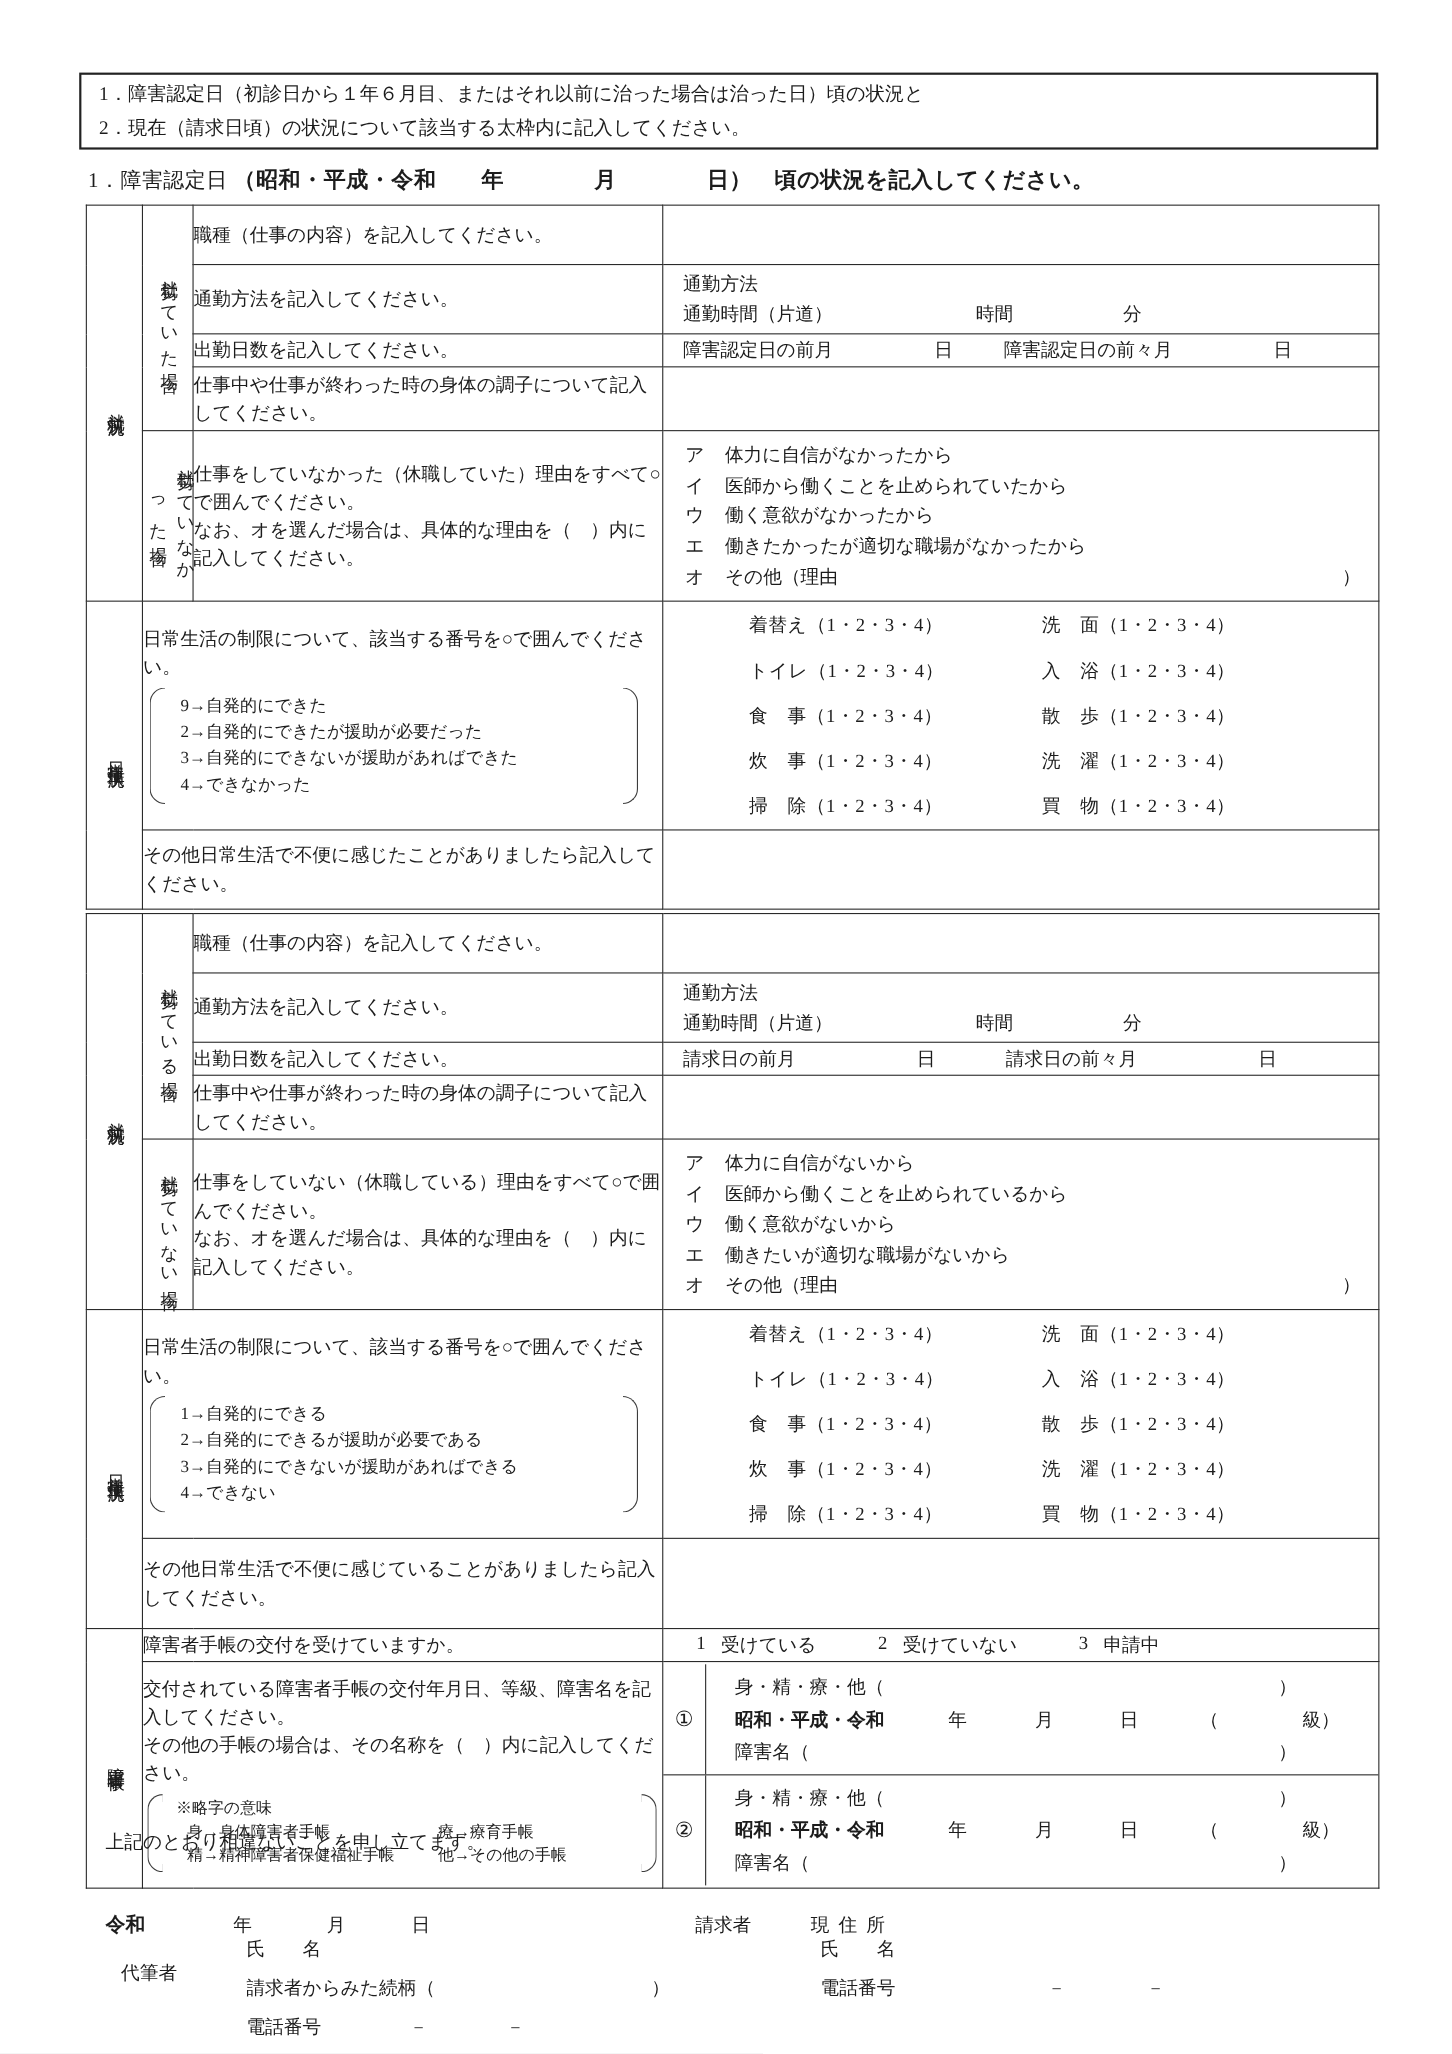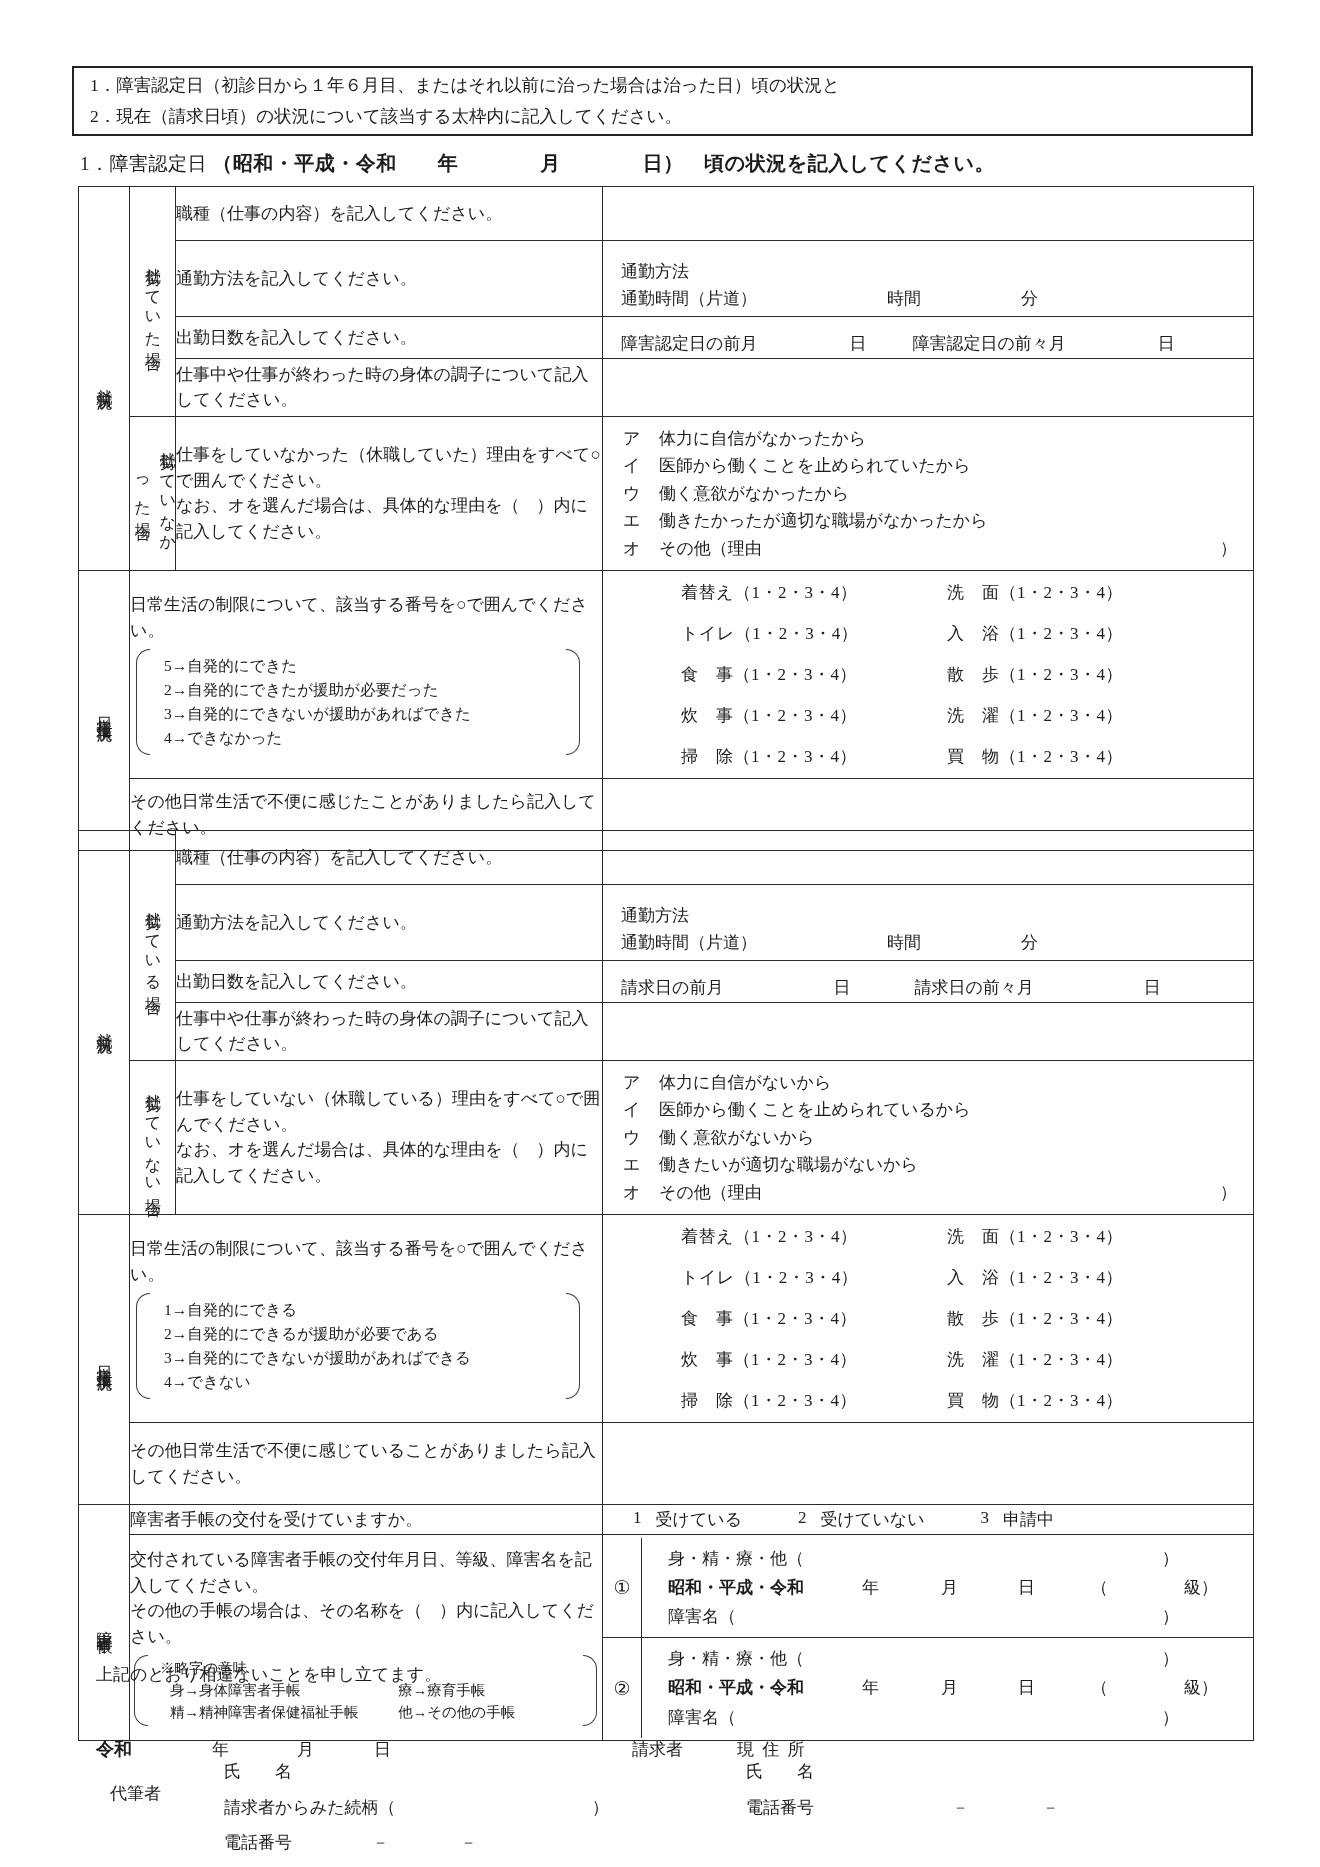--- a/index.html
+++ b/index.html
@@ -26,21 +26,21 @@
   table.form td{border:1.2px solid #2a2a2a;padding:0;vertical-align:middle;box-sizing:border-box;}
   td.ans{border:3px solid #121212;}
   td.q{padding:4px 10px 4px 12px;font-size:17px;line-height:1.5;}
   td.q2{padding:4px 10px 4px 13px;font-size:17px;line-height:1.5;}
   td.vcell{text-align:center;}
   .vtext{writing-mode:vertical-rl;text-orientation:upright;letter-spacing:2px;
     font-size:16px;display:inline-block;line-height:1.55;}
   .wrap6{height:112px;}
   .wrap7{height:128px;}
 
-  .ans-pad{padding:4px 8px 4px 18px;font-size:17px;line-height:1.6;margin-top:13px;}
+  .ans-pad{padding:4px 8px 4px 18px;font-size:17px;line-height:1.6;}
   .two-line{display:flex;flex-direction:column;justify-content:center;height:100%;}
   .inline-gaps{display:flex;align-items:center;}
 
   
   .reasons{padding:8px 10px 8px 20px;display:flex;flex-direction:column;justify-content:center;height:100%;}
   .reason-row{display:flex;font-size:17px;line-height:1.62;}
   .r-key{width:36px;flex:none;}
   .r-close{margin-left:auto;padding-right:6px;}
 
   
@@ -173,21 +173,21 @@
     </tr>
     <tr style="height:172px">
       <td class="vcell" rowspan="2">
         <span class="vtext">日常生活状況</span>
       </td>
       <td class="q2" colspan="2">
         <div>日常生活の制限について、該当する番号を○で囲んでください。</div>
         <div class="legend-wrap">
           <div class="brk brk-l"></div>
           <div class="legend-body">
-            <div>5→自発的にできた</div>
+            <div>9→自発的にできた</div>
             <div>2→自発的にできたが援助が必要だった</div>
             <div>3→自発的にできないが援助があればできた</div>
             <div>4→できなかった</div>
           </div>
           <div class="brk brk-r"></div>
         </div>
       </td>
       <td class="ans">
         <div class="acts">
           <div class="act"><span>着替え</span><span>（1・2・3・4）</span></div>

